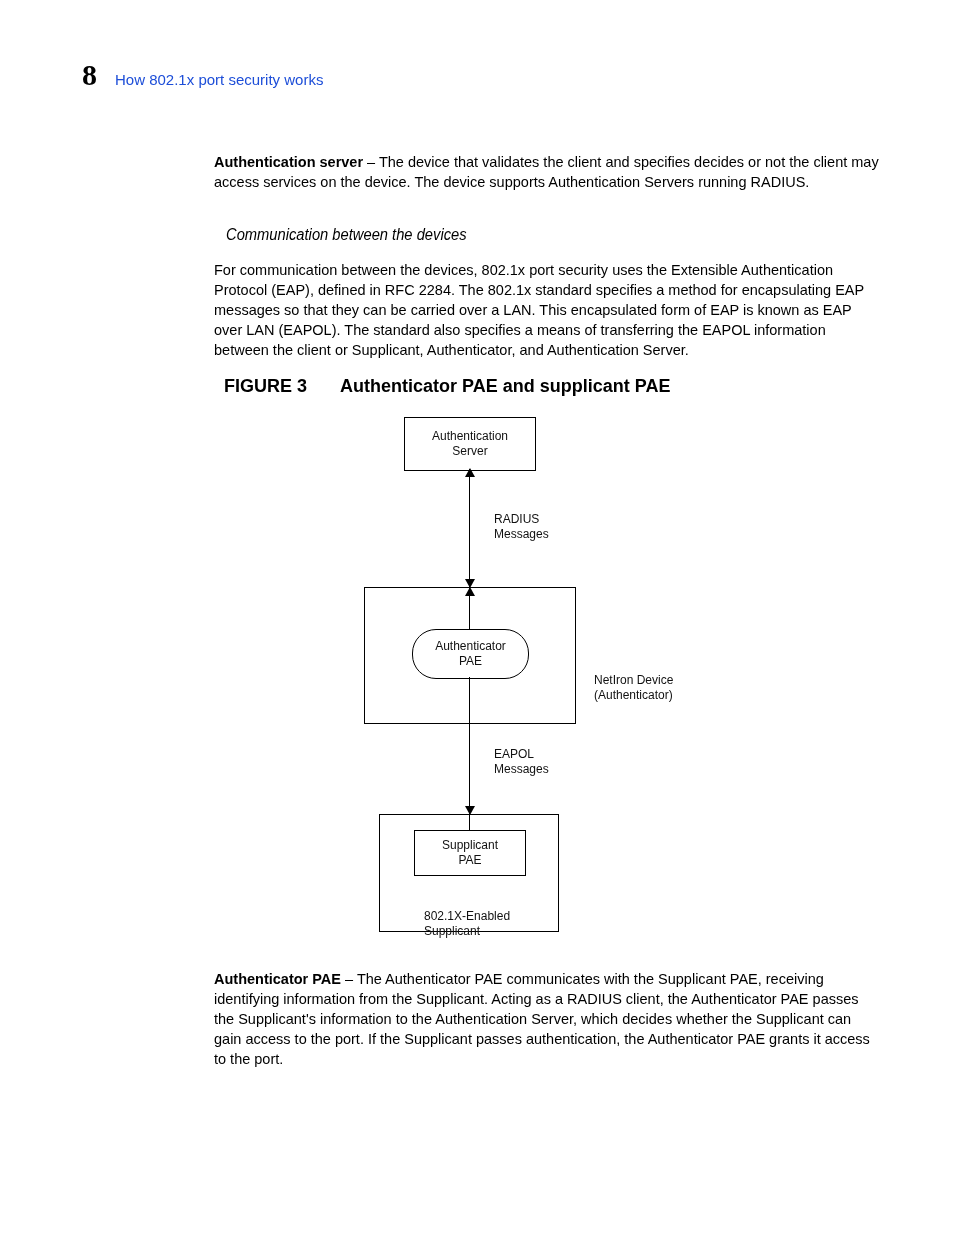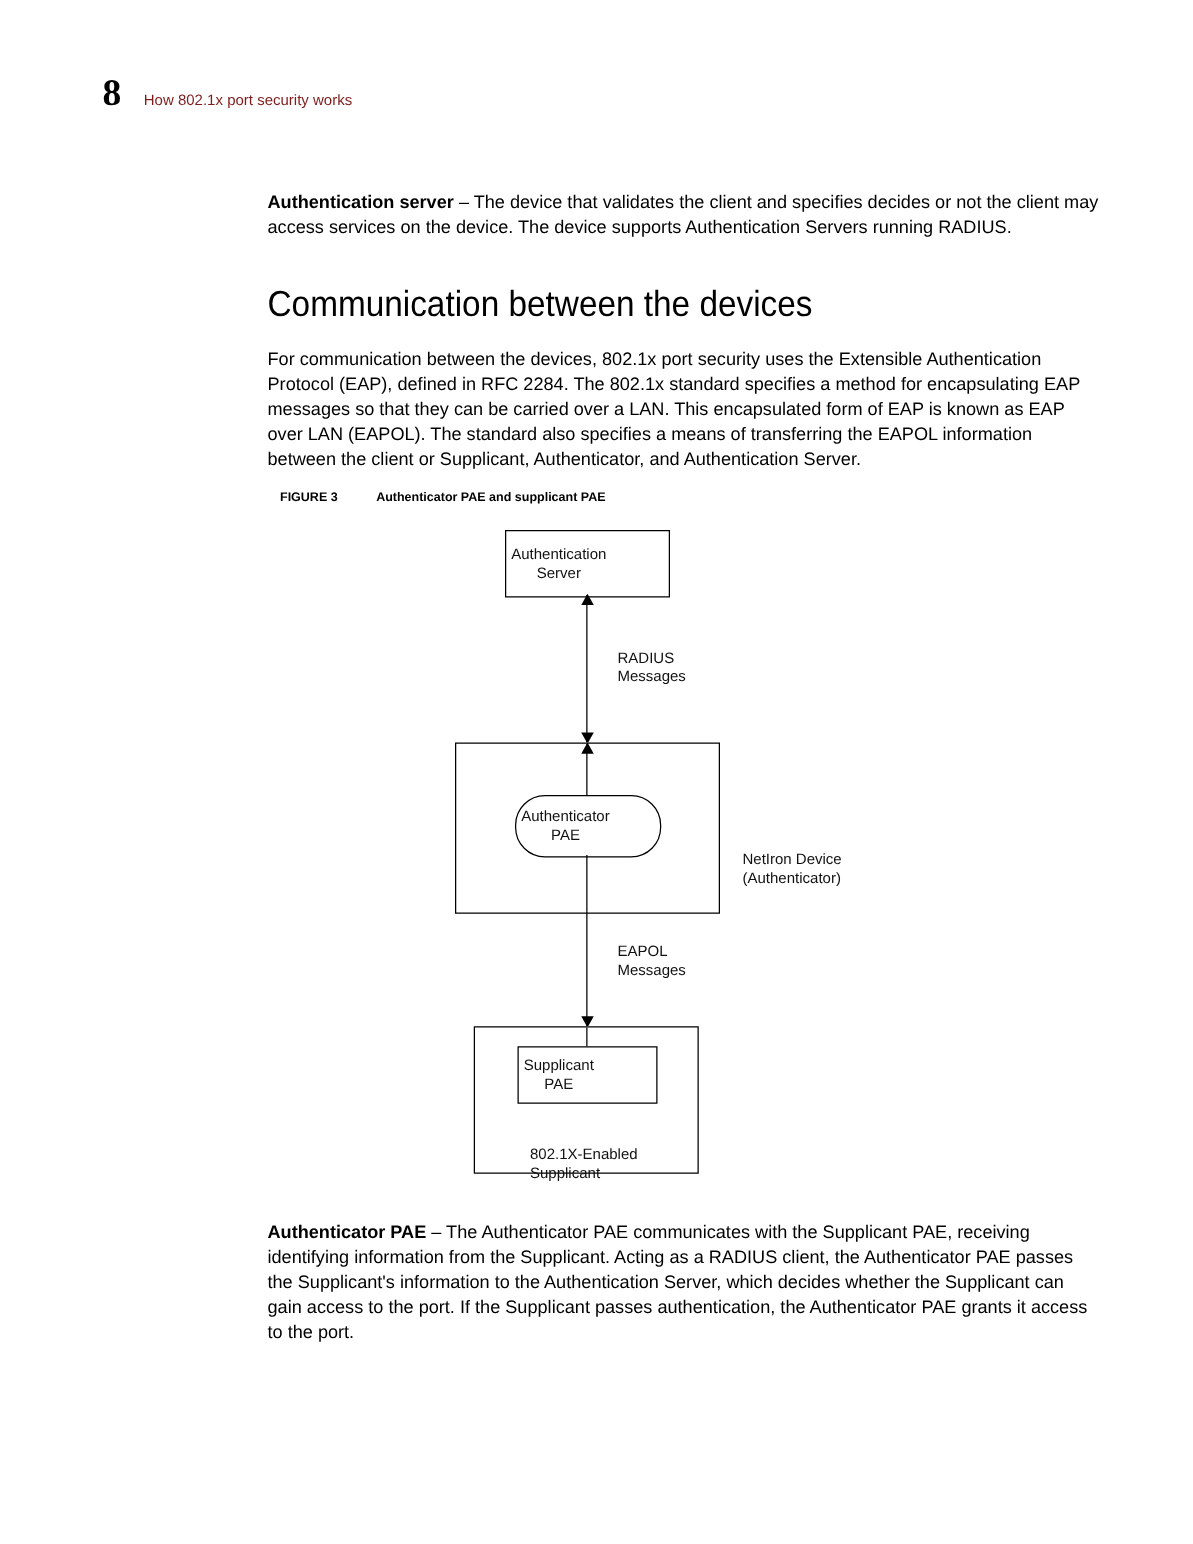--- a/index.html
+++ b/index.html
@@ -18,54 +18,55 @@
     align-items: baseline;
     gap: 18px;
     margin-bottom: 60px;
   }
   .chapnum {
     font-family: Georgia, "Times New Roman", serif;
     font-weight: bold;
     font-size: 30px;
   }
   .htitle {
-    font-size: 12px;
-    color: #7f1d1d;
+    font-size: 15px;
+    color: #1d4ed8;
   }
   .content {
     margin-left: 132px;
     font-size: 14.5px;
     line-height: 1.38;
   }
   .para {
     margin: 0 0 14px 0;
   }
   .bold {
     font-weight: bold;
     text-align: right;
   }
   h2.section {
     font-family: Arial, Helvetica, sans-serif;
     font-weight: normal;
-    font-size: 29px;
+    font-size: 16px;
     letter-spacing: 0px;
-    margin: 32px 0 14px 0;
+    margin: 32px 0 14px 12px;
+    font-style: italic;
   }
   h2.section .condensed {
     font-stretch: condensed;
     transform: scaleX(0.92);
     display: inline-block;
     transform-origin: left;
   }
   .link {
     color: #0066cc;
   }
   .figcap {
     margin: 10px 0 18px 0;
-    font-size: 10px;
+    font-size: 18px;
     padding-left: 10px;
   }
   .figcap .figlabel {
     font-weight: bold;
     text-transform: uppercase;
     margin-right: 28px;
   }
   .diagram {
     position: relative;
     width: 400px;
@@ -73,21 +74,21 @@
     margin-left: 140px;
     font-size: 12px;
     color: #111;
   }
   .box {
     position: absolute;
     border: 1px solid #000;
     text-align: center;
     display: flex;
     align-items: center;
-    justify-content: flex-start;
+    justify-content: center;
     background: #fff;
   }
   .box .inner {
     padding: 2px 4px;
     line-height: 1.25;
     font-family: "Segoe UI", Arial, sans-serif;
   }
   .vline {
     position: absolute;
     width: 0;

